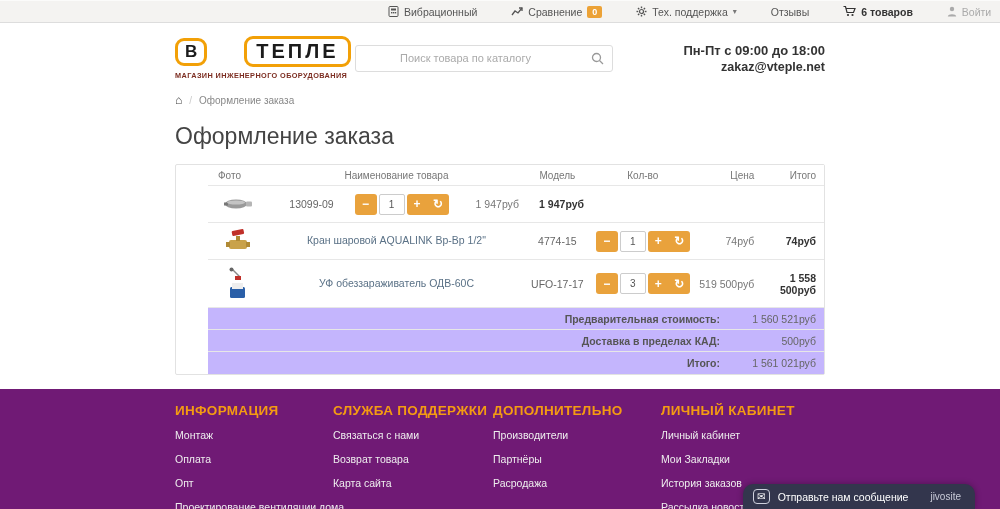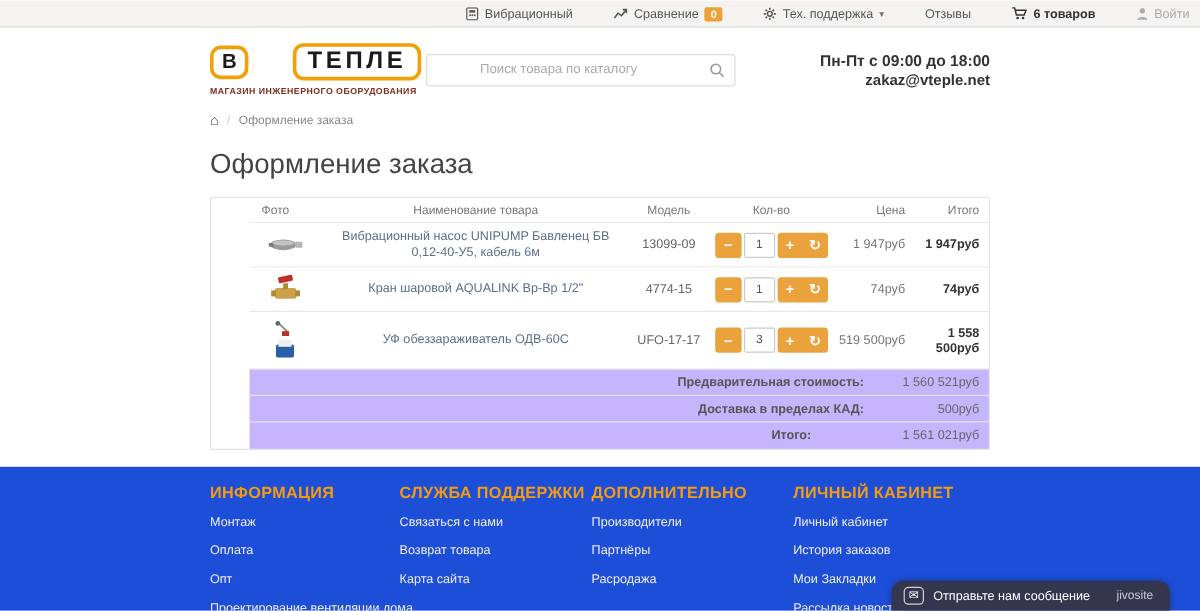--- a/index.html
+++ b/index.html
@@ -62,29 +62,29 @@
   .total-cell { color:#333; font-weight:bold; }
   .photo-box { width:40px; height:30px; display:flex; align-items:center; justify-content:center; }
 
   .qtywrap { display:flex; align-items:center; gap:2px; }
   .qbtn { width:22px; height:21px; background:#e9a23c; border:none; border-radius:3px; color:#fff; font-size:12px; font-weight:bold; cursor:pointer; line-height:1; }
   .qinput { width:26px; height:21px; border:1px solid #ccc; border-radius:2px; text-align:center; font-size:10px; color:#555; font-family:inherit; }
   .qgroup { display:flex; background:#e9a23c; border-radius:3px; }
   .qgroup .qbtn { background:transparent; width:21px; }
 
   .summary-row { display:flex; justify-content:flex-end; align-items:center; min-height:22px; border-bottom:1px solid #e7e7e7; background:#c4b5fd; font-size:10.5px; }
-  .summary-row:last-child { border-bottom:none;gap:44px; }
+  .summary-row:last-child { border-bottom:none; }
   .sum-label { font-weight:bold; color:#555; }
   .sum-value { width:104px; text-align:right; padding-right:8px; color:#666; }
 
   .forward-row { display:flex; justify-content:flex-end; margin-top:13px; }
   .forward-btn { background:#e9a23c; border:none; border-radius:3px; color:#fff; font-size:11px; font-weight:bold; padding:5px 12px; cursor:pointer; font-family:inherit; box-shadow:0 1px 1px rgba(0,0,0,.15); }
 
   
-  .footer { margin-top:auto; background:#1d4ed8; height:120px; width:100%; }
+  .footer { margin-top:auto; background:#701a75; height:120px; width:100%; }
   .footer-inner { width:820px; margin:0 auto 0 175px; display:flex; padding-top:14px; }
   .fcol { }
   .fcol-1 { width:158px; } .fcol-2 { width:160px; } .fcol-3 { width:168px; } .fcol-4 { width:170px; }
   .fhead { color:#f49b12; font-size:13.5px; font-weight:bold; letter-spacing:.3px; margin-bottom:11px; white-space:nowrap; }
   .flink { color:#eee; font-size:10.5px; margin-bottom:12px; cursor:pointer; white-space:nowrap; }
 
   
   .chat { position:absolute; right:25px; bottom:0; height:25px; background:#33364d; border-radius:10px 10px 0 0; display:flex; align-items:center; padding:0 14px 0 10px; gap:8px; cursor:pointer; box-shadow:0 0 6px rgba(0,0,0,.3); }
   .chat-env { color:#fff; font-size:10px; border:1px solid #cfd1dd; border-radius:4px; padding:0 3px; line-height:13px; }
   .chat-msg { color:#fff; font-size:10.5px; }
@@ -212,21 +212,20 @@
       <div class="col-photo">
         <div class="photo-box">
           <svg width="32" height="14" viewBox="0 0 32 14">
               <ellipse cx="14" cy="7" rx="11" ry="4.5" fill="#9a9a9a"></ellipse>
               <rect x="24" y="4.5" width="6" height="5" rx="1" fill="#b5b5b5"></rect>
               <rect x="2" y="5.5" width="4" height="3" fill="#777"></rect>
               <ellipse cx="14" cy="5.5" rx="9" ry="2" fill="#c4c4c4"></ellipse>
             </svg>
         </div>
       </div>
-      <div class="col-name"><span class="prod-name">Вибрационный насос UNIPUMP Бавленец БВ 0,12-40-У5, кабель 6м</span></div>
       <div class="col-model">13099-09</div>
       <div class="col-qty">
         <div class="qtywrap">
           <button class="qbtn">−</button>
           <input class="qinput" value="1" style="">
           <span class="qgroup">
             <button class="qbtn">+</button>
             <button class="qbtn">↻</button>
           </span>
         </div>
@@ -323,22 +322,22 @@
       </div>
       <div class="fcol fcol-3">
         <div class="fhead">ДОПОЛНИТЕЛЬНО</div>
         <div class="flink">Производители</div>
         <div class="flink">Партнёры</div>
         <div class="flink">Расродажа</div>
       </div>
       <div class="fcol fcol-4">
         <div class="fhead">ЛИЧНЫЙ КАБИНЕТ</div>
         <div class="flink">Личный кабинет</div>
+        <div class="flink">Мои Закладки</div>
         <div class="flink">История заказов</div>
-        <div class="flink">Мои Закладки</div>
         <div class="flink">Рассылка новостей</div>
       </div>
     </div>
   </div>
 
   <div class="chat">
     <span class="chat-env">✉</span>
     <span class="chat-msg">Отправьте нам сообщение</span>
     <span class="chat-brand">jivosite</span>
   </div>

